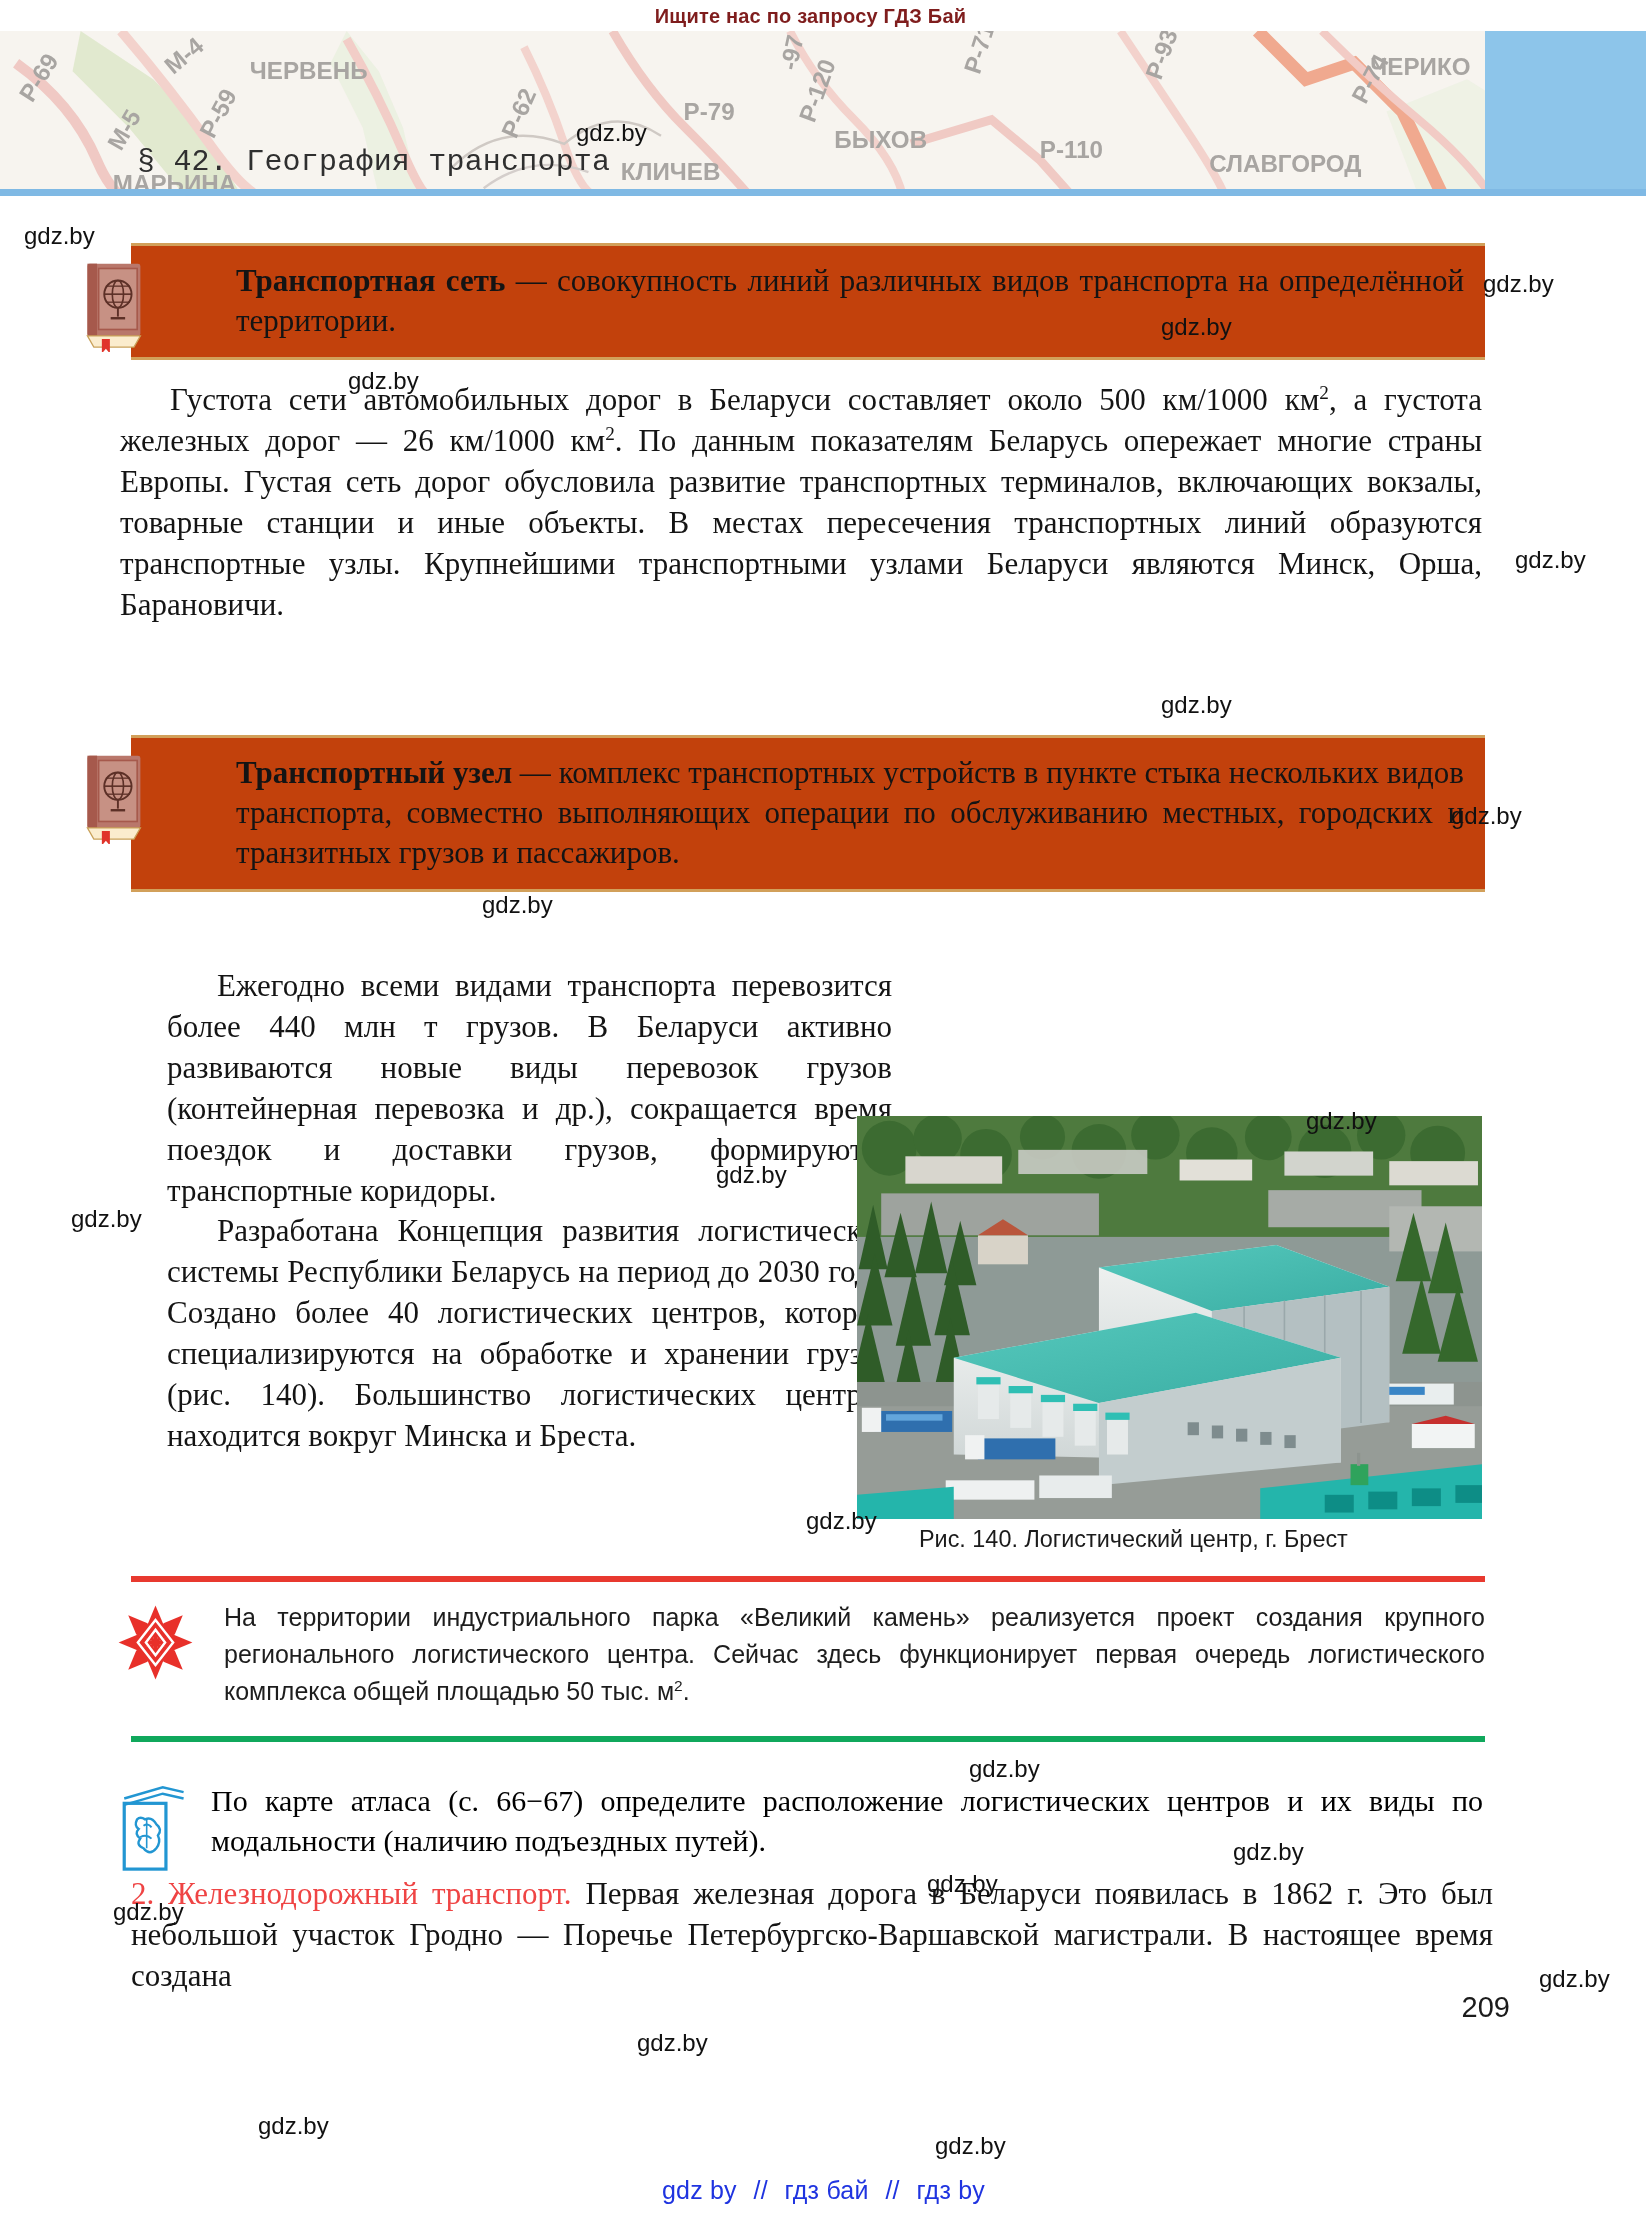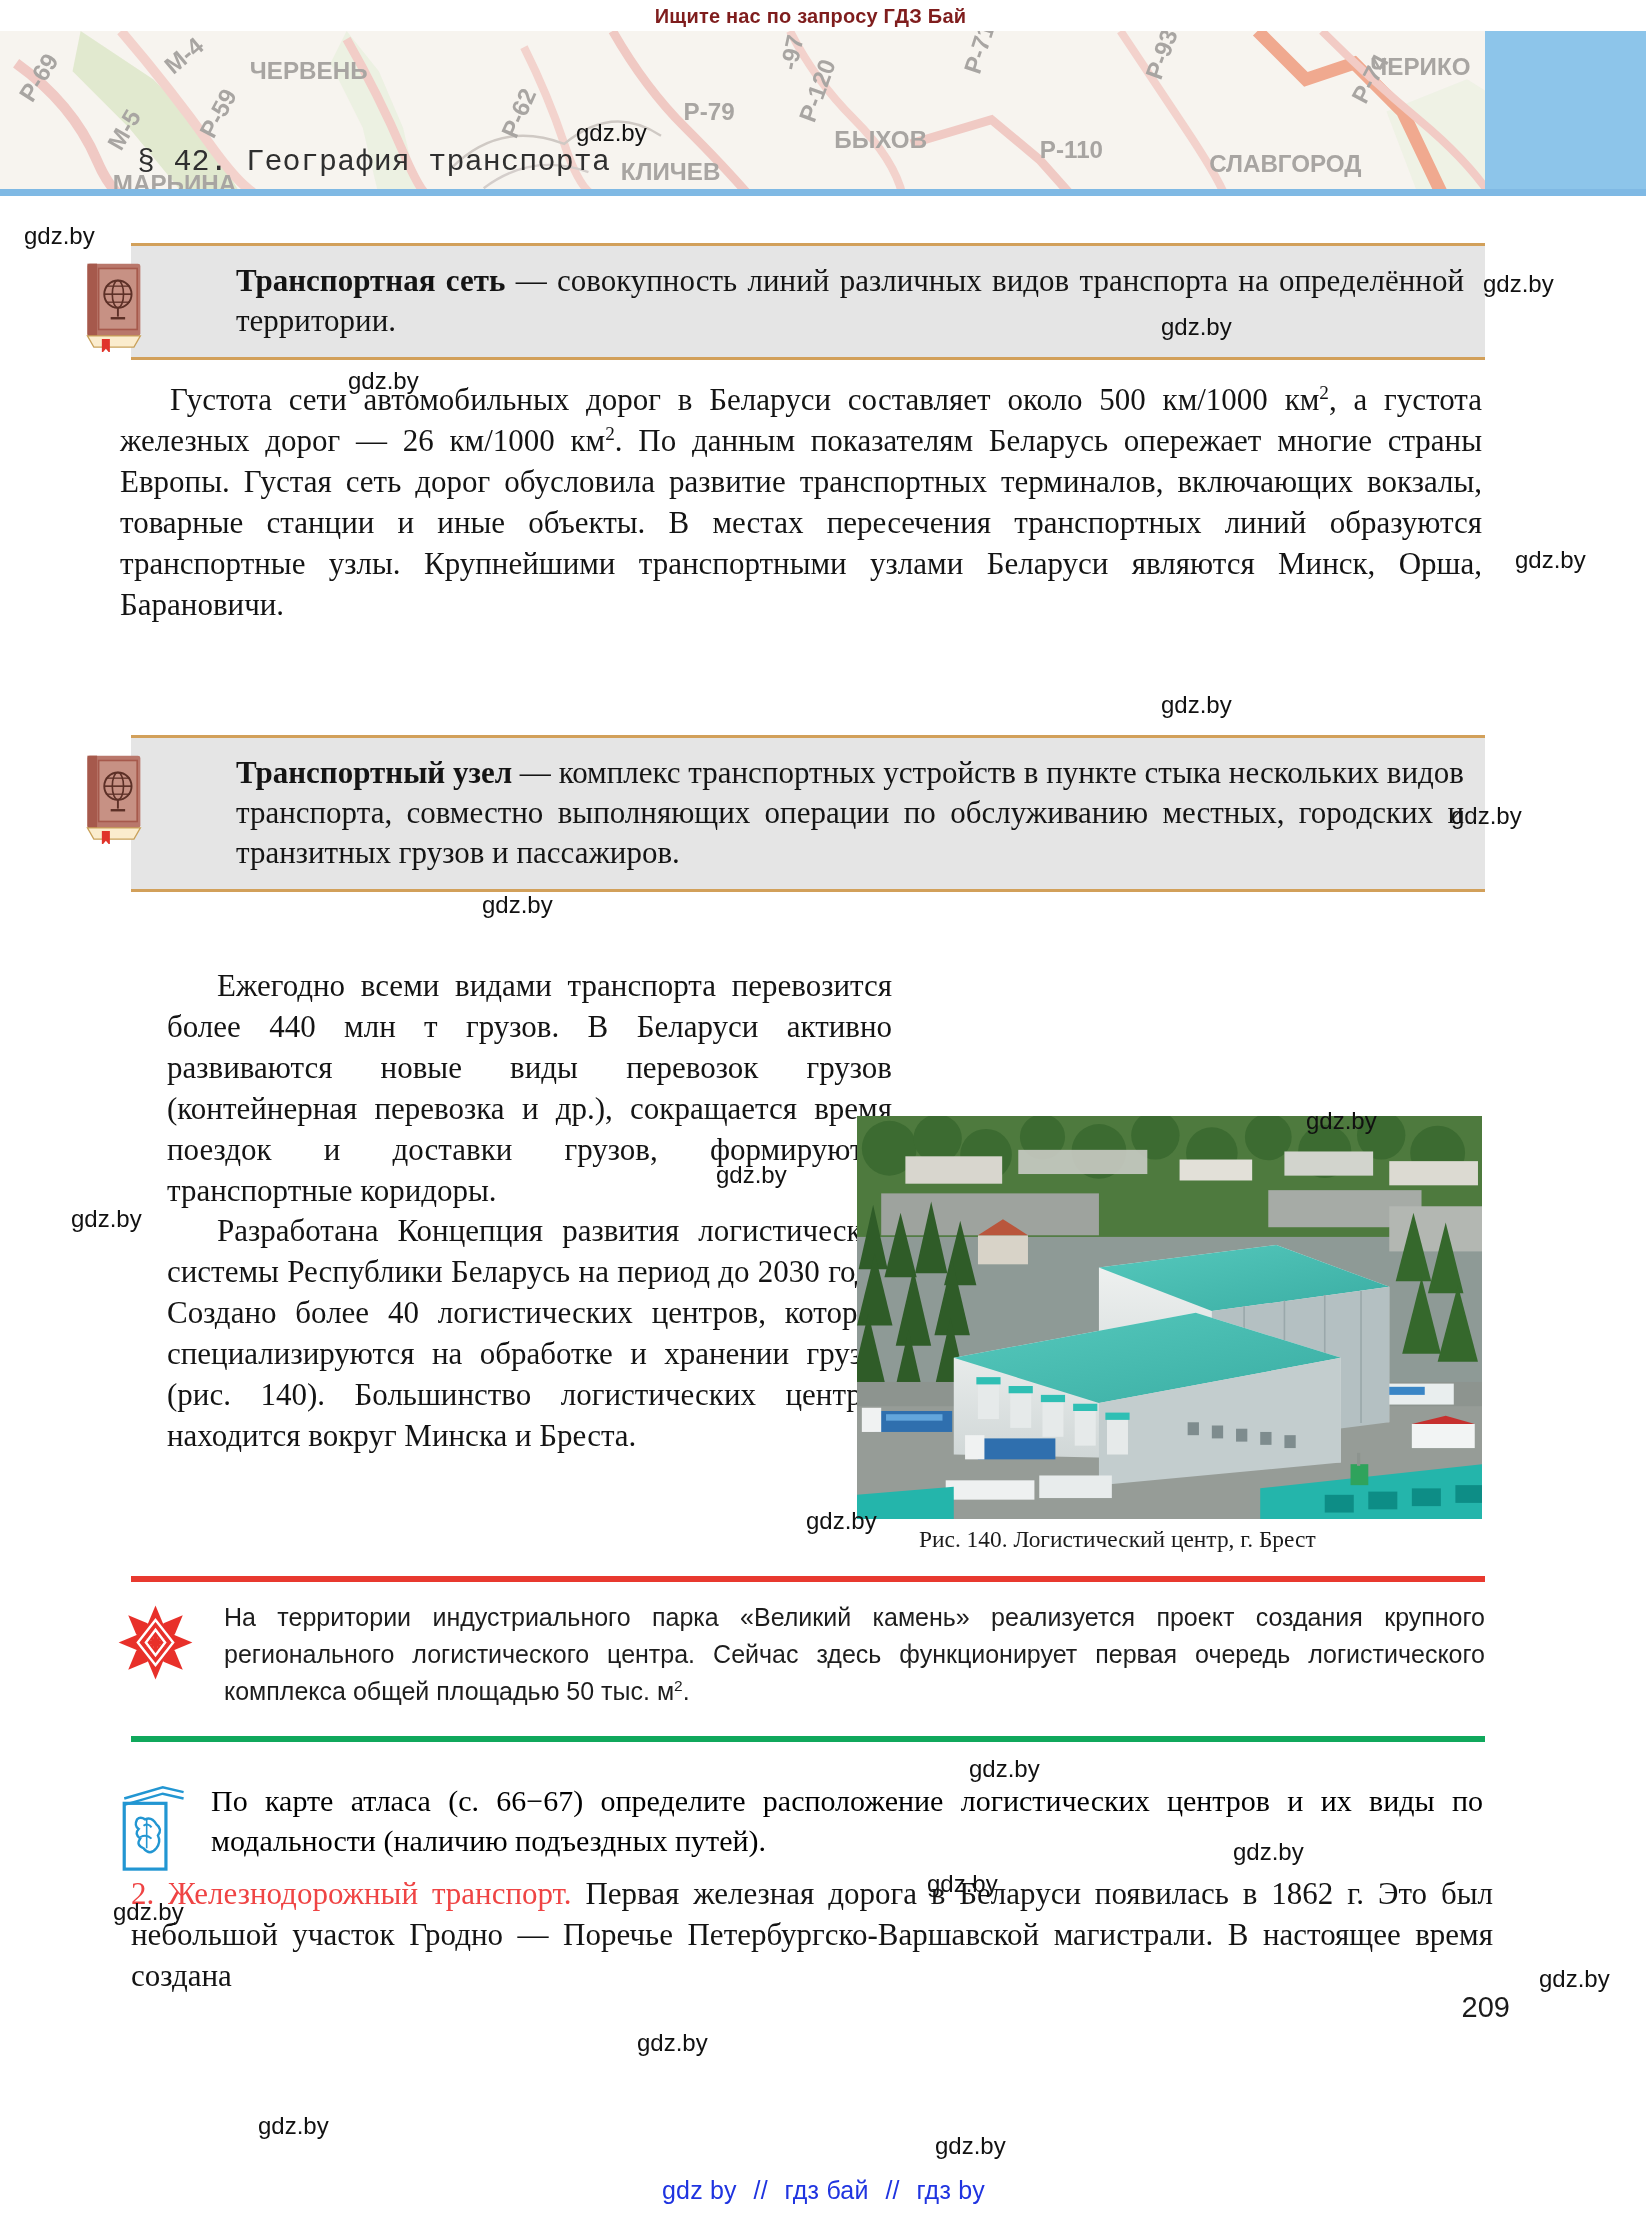--- a/index.html
+++ b/index.html
@@ -31,21 +31,21 @@
   .blue-block{
     position:absolute;right:0;top:0;width:162px;height:161px;background:#8dc5ea;z-index:6;
   }
   .header-rule{
     position:absolute;left:0;top:189px;width:1647px;height:7.3px;background:#7fb9e4;z-index:7;
   }
 
   
   .defbox{
     position:absolute;
-    background:#e5e5e5;
+    background:#c2410c;
     border-top:3.2px solid #d2a05a;
     border-bottom:3.2px solid #d2a05a;
   }
   .defbox .book-icon{
     position:absolute;left:-50px;top:16px;width:69px;height:90px;
   }
   .defbox .deftext{
     font-size:31px;line-height:1.30;color:#141414;
     text-align:justify;text-justify:inter-word;
     padding:14.5px 21px 16px 105px;
@@ -61,21 +61,21 @@
     color:#141414;
   }
   .para .ind{display:inline-block;width:50px;}
   sup{font-size:.62em;vertical-align:super;line-height:0;}
 
   
   .photo-wrap{position:absolute;left:857px;top:1116px;width:625px;height:403px;}
   .photo{width:625px;height:403px;display:block;}
   .photo-caption{
     position:absolute;left:919px;top:1526px;width:564px;
-    font-family:Liberation Serif, serif;font-size:23.4px;color:#1b1b1b;
+    font-family:Liberation Sans, sans-serif;font-size:23.4px;color:#1b1b1b;
     white-space:nowrap;
   }
 
   
   .notebox{position:absolute;left:131px;top:1576px;width:1354px;}
   .rule-red{width:100%;height:5.6px;background:#e8392f;}
   .rule-green{width:100%;height:5.6px;background:#10a85c;}
   .notebox-inner{
     position:relative;padding:17.7px 0 16px 0;min-height:121px;
   }

